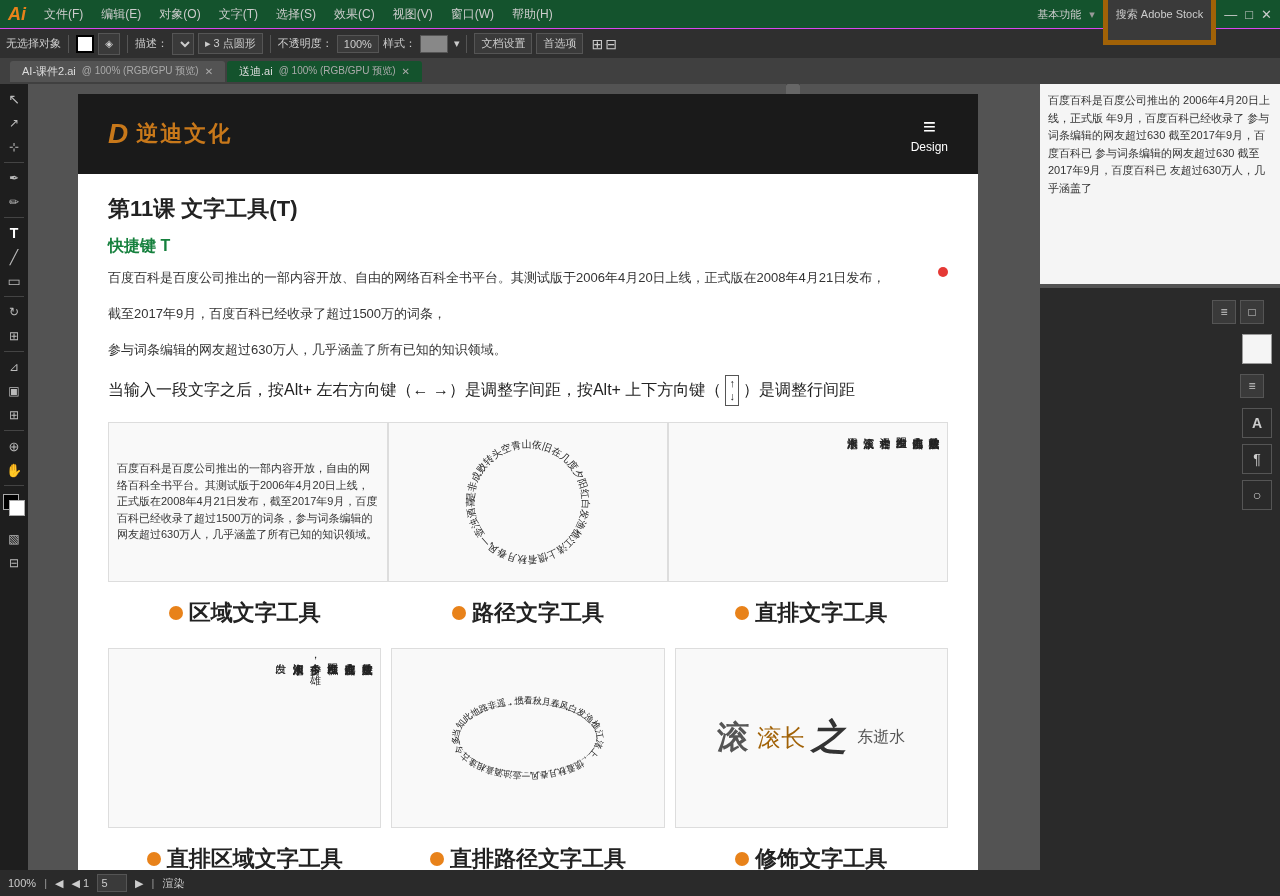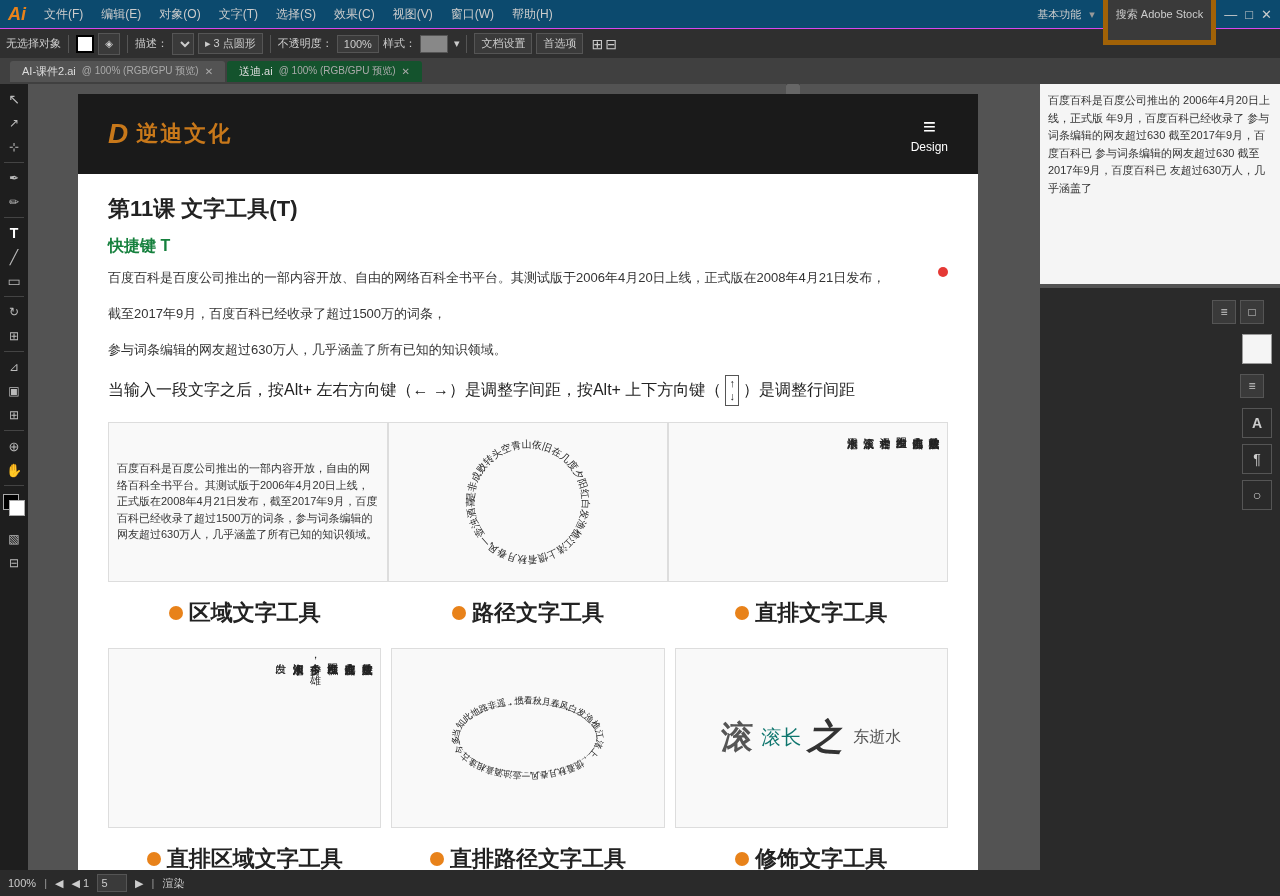--- a/index.html
+++ b/index.html
@@ -1,21 +1,21 @@
 <!DOCTYPE html>
 <html><head>
   <meta charset="utf-8">
   <style>
     * { margin: 0; padding: 0; box-sizing: border-box; }
     body { width: 1280px; height: 896px; background: #535353; font-family: 'Arial', sans-serif; overflow: hidden; position: relative; }
 
     
     .menu-bar {
       height: 28px;
-      background: #0c4a6e;
+      background: #14532d;
       display: flex;
       align-items: center;
       padding: 0 8px;
       gap: 2px;
     }
     .menu-bar-logo {
       color: #e8821a;
       font-style: italic;
       font-weight: bold;
       font-size: 18px;
@@ -614,21 +614,21 @@
               <ellipse cx="100" cy="90" rx="70" ry="35" fill="none" stroke="#999" stroke-width="1" stroke-dasharray="4,2"></ellipse>
               <text font-size="9" fill="#222">
                 <textPath href="#ellipsePath">当知此地路非遥，惯看秋月春风白发渔樵江渚上，惯看秋月春风一壶浊酒喜相逢古今多少事</textPath>
               </text>
             </svg>
           </div>
 
           <div class="tool-demo-bottom">
             <div style="display:flex;align-items:center;justify-content:center;height:100%;gap:8px;padding:10px">
               <span style="font-size:32px;font-weight:bold;color:#555;font-family:serif">滚</span>
-              <span style="font-size:20px;color:#0f766e;font-family:Liberation Mono, monospace">滚长</span>
+              <span style="font-size:24px;color:#a16207;font-family:Liberation Mono, monospace">滚长</span>
               <span style="font-size:36px;font-weight:bold;color:#333;font-family:serif;transform:skew(-10deg);display:inline-block">之</span>
               <span style="font-size:16px;color:#555;font-family:serif">东逝水</span>
             </div>
           </div>
         </div>
 
         <div class="tools-labels-bottom">
           <div class="tool-label">
             <div class="tool-dot"></div>
             <span>直排区域文字工具</span>

